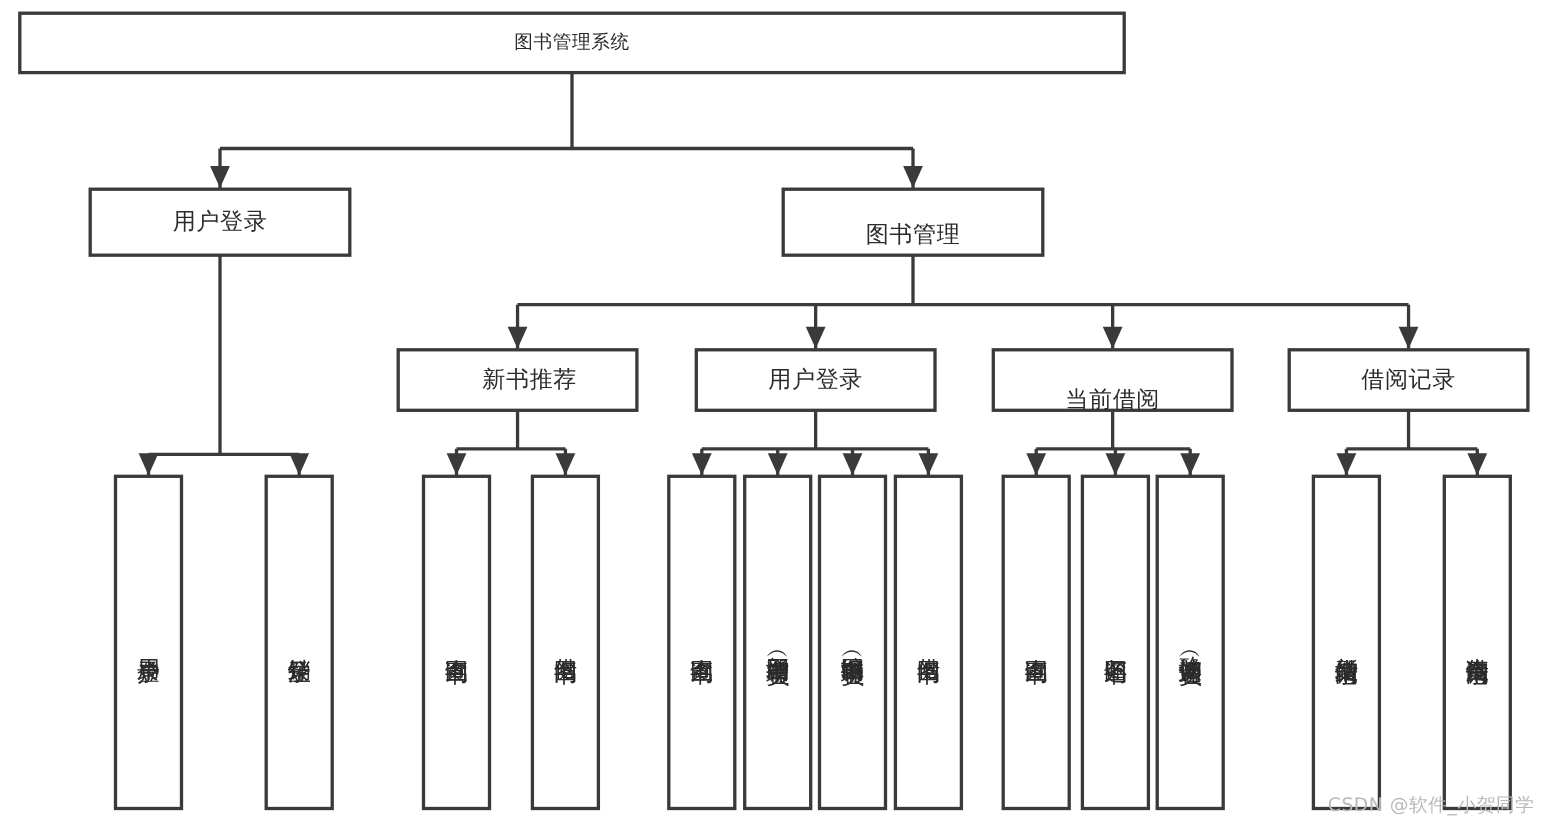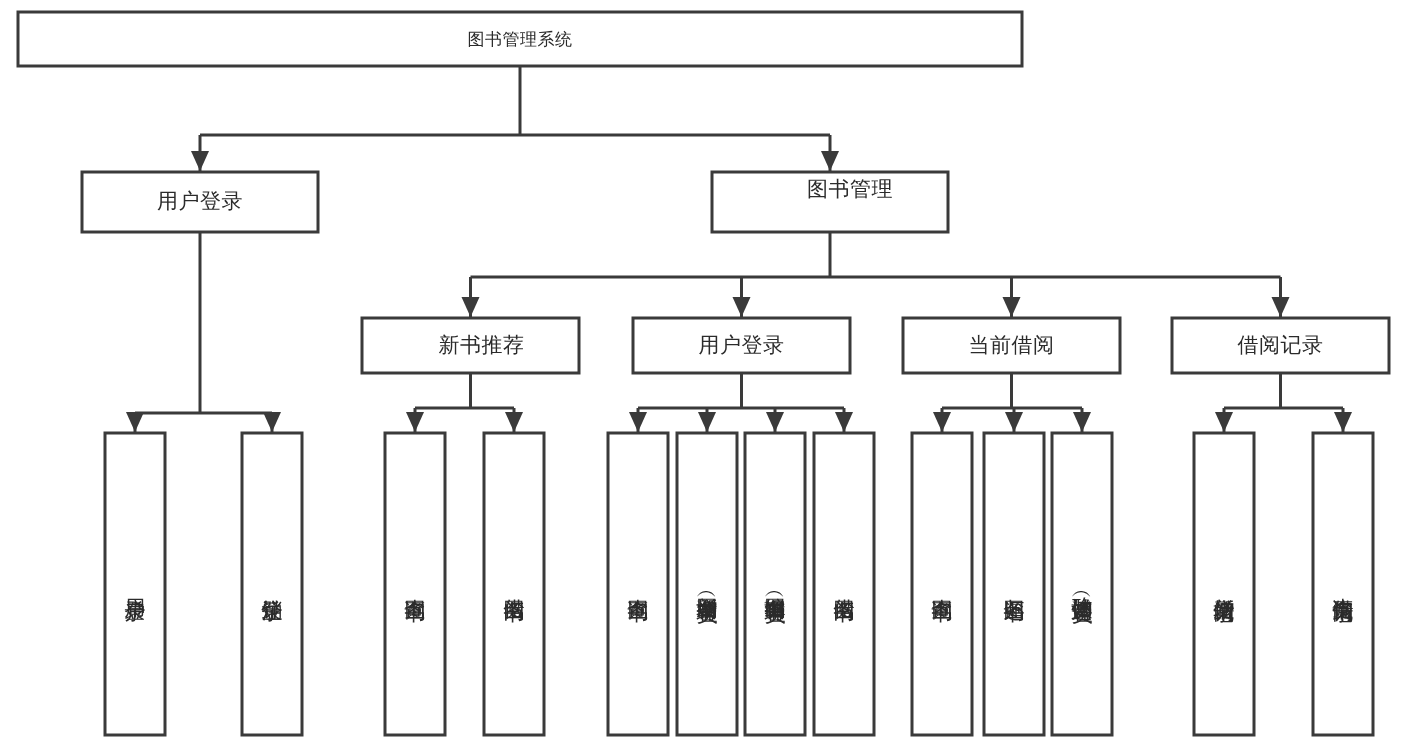--- a/index.html
+++ b/index.html
@@ -162,34 +162,35 @@
         <rect x="984" y="433" width="60" height="302" class="node-box"></rect>
         <rect x="1052" y="433" width="60" height="302" class="node-box"></rect>
         <rect x="1194" y="433" width="60" height="302" class="node-box"></rect>
         <rect x="1313" y="433" width="60" height="302" class="node-box"></rect>
       </g>
   </svg>
 
   <div id="labels-layer">
       <div class="node-label-h" style="left: 18px; top: 12px; width: 1004px; height: 54px; font-size: 17px;">图书管理系统</div>
       <div class="node-label-h" style="left: 82px; top: 172px; width: 236px; height: 60px;">用户登录</div>
-      <div class="node-label-h" style="left: 712px; top: 160px; width: 236px; height: 60px; padding-left: 20px;">图书管理</div>
+      <div class="node-label-h" style="left: 712px; top: 184px; width: 236px; height: 60px;">图书管理</div>
       <div class="node-label-h" style="left: 362px; top: 318px; width: 217px; height: 55px; margin-left: 11px;">新书推荐</div>
       <div class="node-label-h" style="left: 633px; top: 318px; width: 217px; height: 55px;">用户登录</div>
-      <div class="node-label-h" style="left: 903px; top: 318px; width: 217px; height: 55px;">当前借阅</div>
+      <div class="node-label-h" style="left: 903px; top: 336px; width: 217px; height: 55px;">当前借阅</div>
       <div class="node-label-h" style="left: 1172px; top: 318px; width: 217px; height: 55px;">借阅记录</div>
       <div class="node-label-v" style="left: 105px; top: 433px; width: 60px; height: 302px;">用户登录</div>
       <div class="node-label-v" style="left: 242px; top: 433px; width: 60px; height: 302px;">注销登录</div>
       <div class="node-label-v" style="left: 385px; top: 433px; width: 60px; height: 302px;">查询图书</div>
       <div class="node-label-v" style="left: 484px; top: 433px; width: 60px; height: 302px;">借阅图书</div>
       <div class="node-label-v" style="left: 608px; top: 433px; width: 60px; height: 302px;">查询图书</div>
       <div class="node-label-v" style="left: 677px; top: 433px; width: 60px; height: 302px;">新增图书（管理员）</div>
       <div class="node-label-v" style="left: 745px; top: 433px; width: 60px; height: 302px;">编辑图书（管理员）</div>
       <div class="node-label-v" style="left: 814px; top: 433px; width: 60px; height: 302px;">借阅图书</div>
       <div class="node-label-v" style="left: 912px; top: 433px; width: 60px; height: 302px;">查询图书</div>
       <div class="node-label-v" style="left: 984px; top: 433px; width: 60px; height: 302px;">归还图书</div>
       <div class="node-label-v" style="left: 1052px; top: 433px; width: 60px; height: 302px;">确认归还（管理员）</div>
       <div class="node-label-v" style="left: 1194px; top: 433px; width: 60px; height: 302px;">新增借阅记录</div>
       <div class="node-label-v" style="left: 1313px; top: 433px; width: 60px; height: 302px;">查询借阅记录</div>
     </div>
 
+  <div class="watermark">CSDN @软件_小贺同学</div>
 
 </div>
 
 </body></html>

